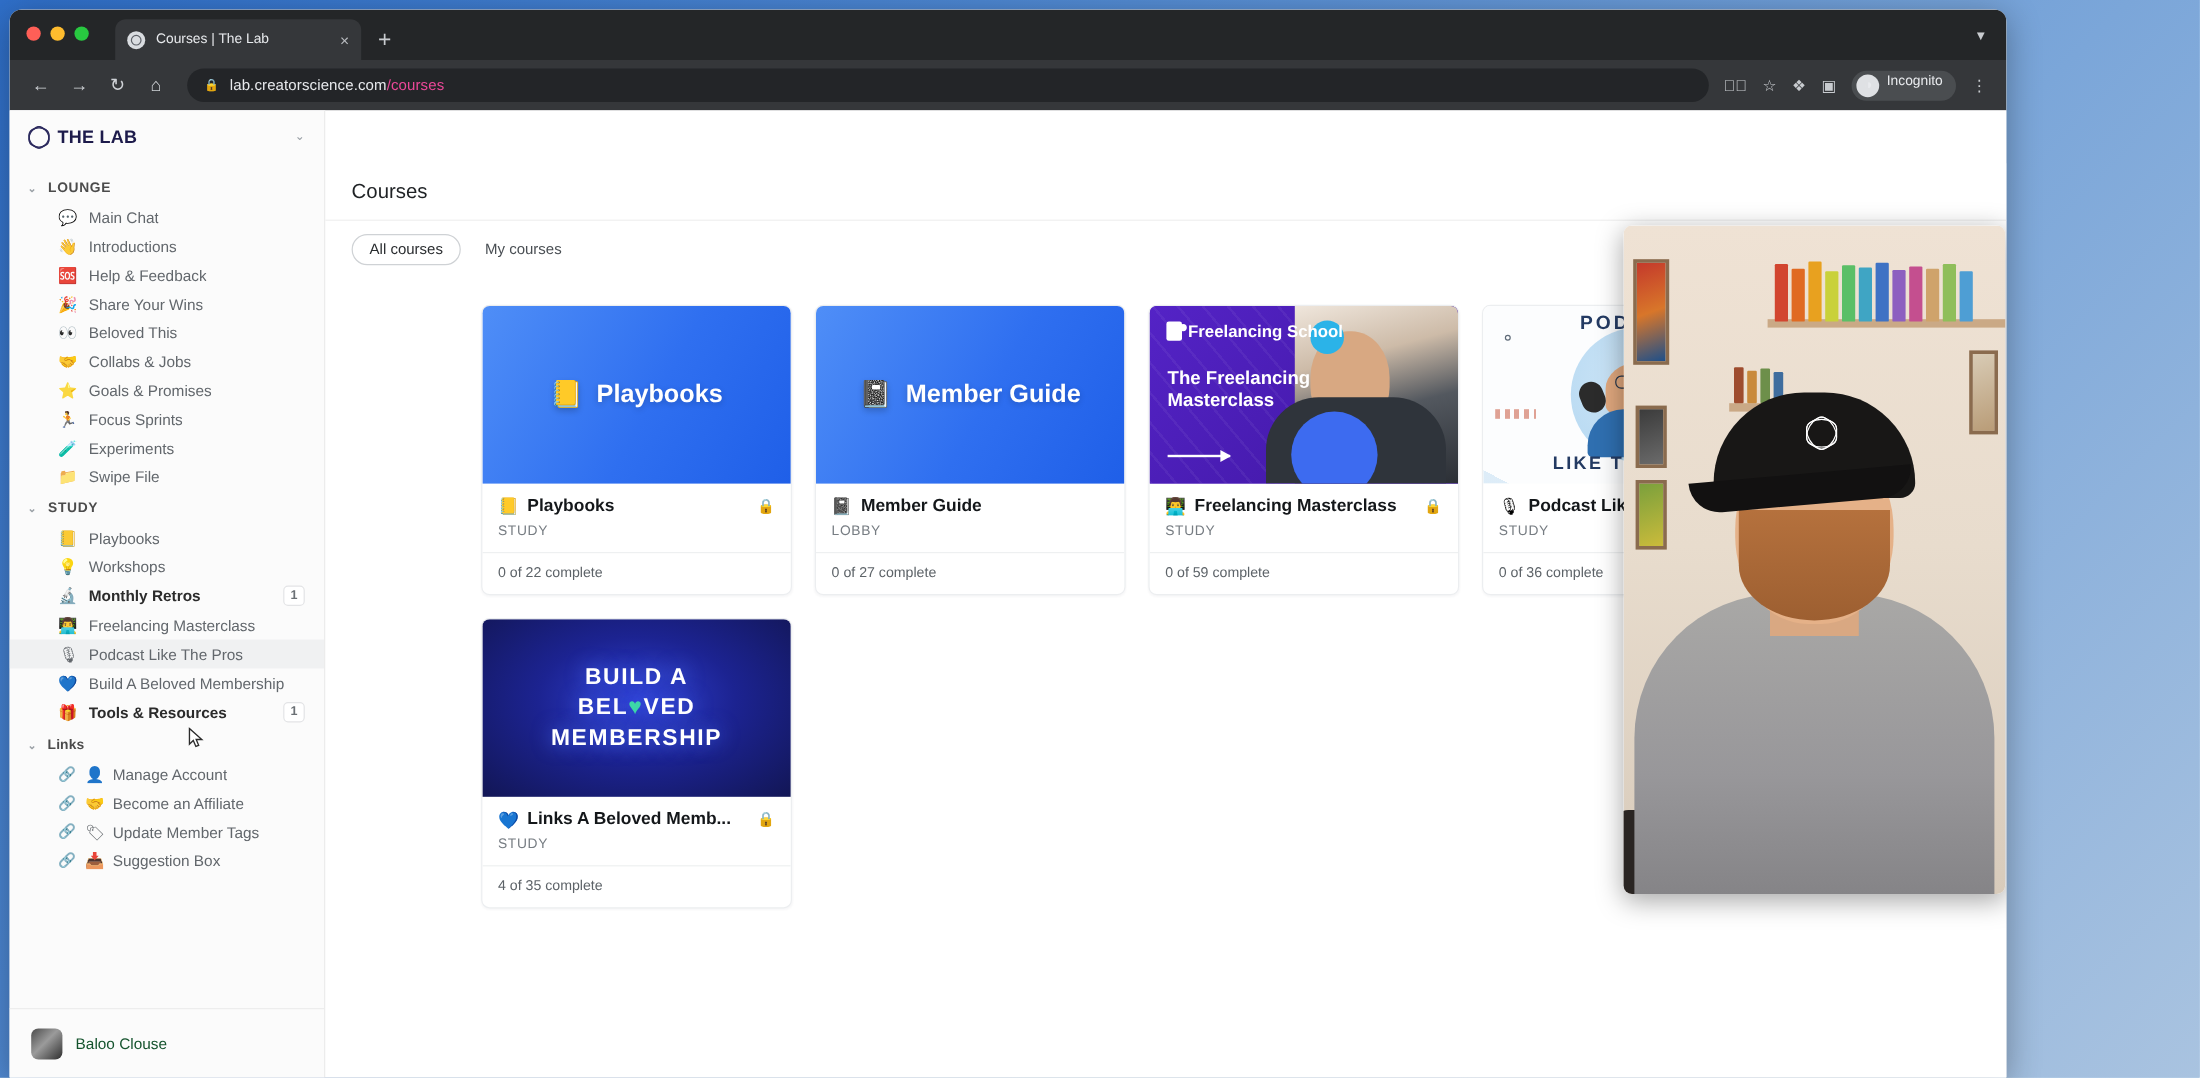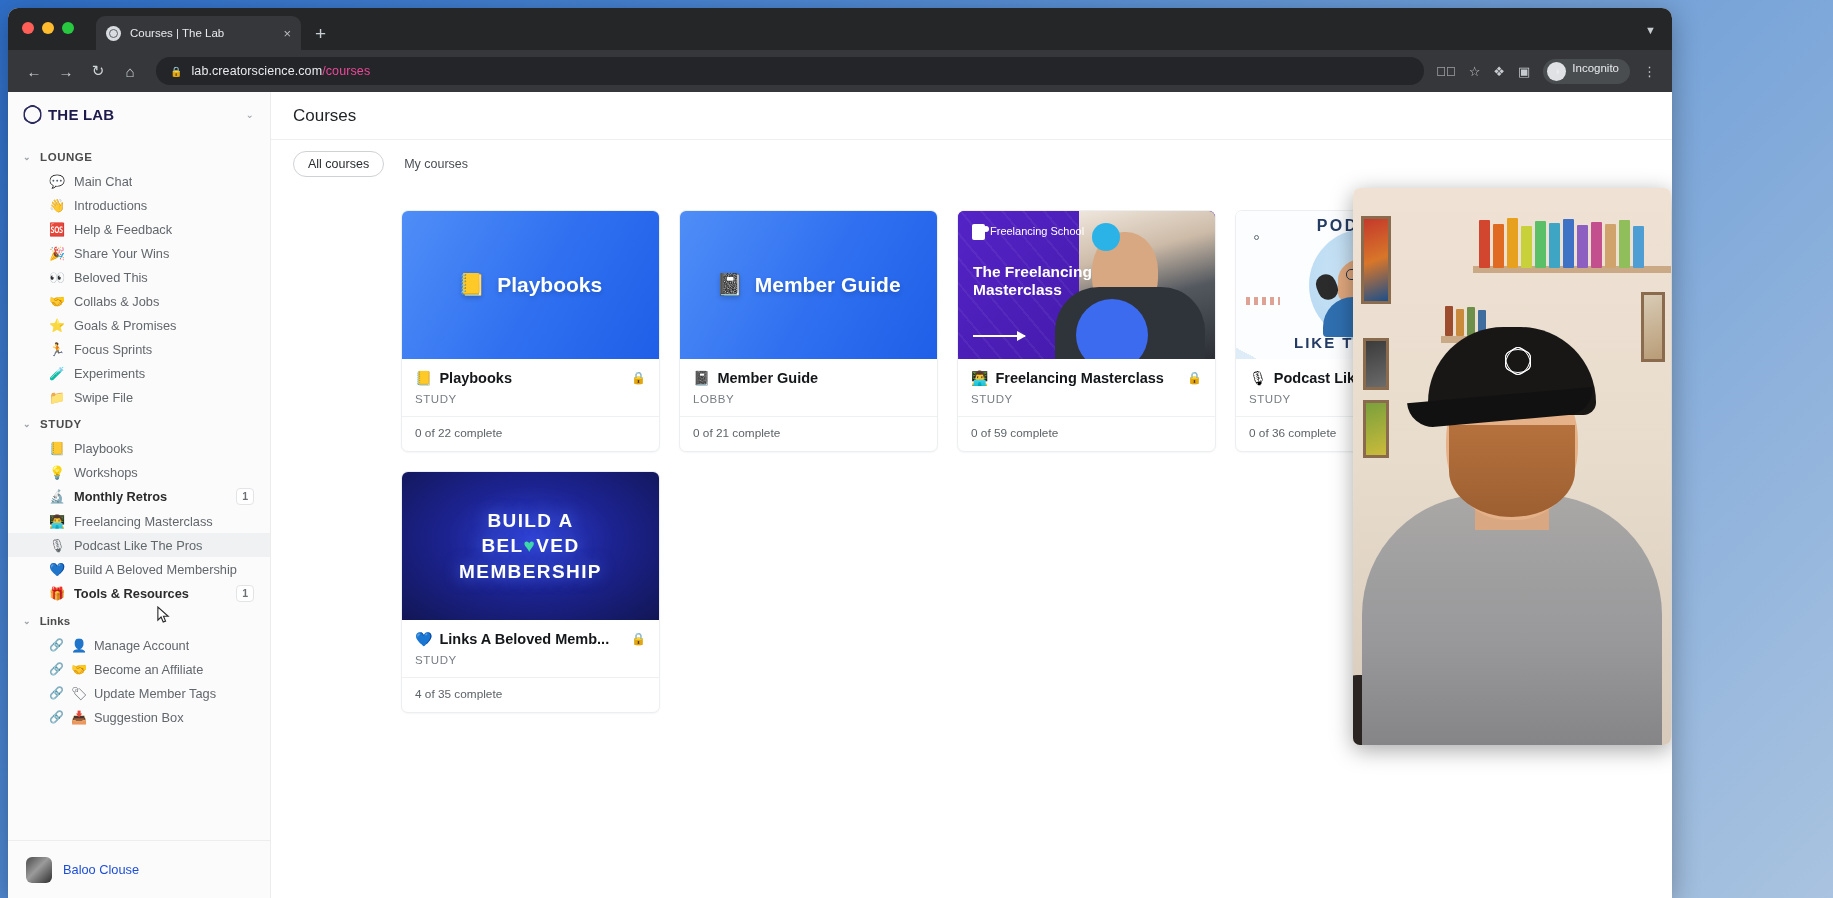--- a/index.html
+++ b/index.html
@@ -77,24 +77,24 @@
   .navitem .lbl { white-space:nowrap; overflow:hidden; text-overflow:ellipsis; }
   .badge { margin-left:auto; font-size:10.5px; color:#6b7075; background:#fff;
     border:1px solid #e3e4e6; border-radius:4px; padding:0px 5px; line-height:15px; }
   .linkitem { padding-left:41px; gap:7px; }
   .chain { color:#9aa2ab; font-size:12px; flex:0 0 auto; }
 
   .userbar { height:58px; border-top:1px solid #ededed; display:flex; align-items:center;
     gap:11px; padding:0 18px; background:#fbfbfb; }
   .avatar { width:26px; height:26px; border-radius:6px; flex:0 0 auto;
     background:linear-gradient(135deg,#4a4a4a 0%,#9b9b9b 45%,#2d2d2d 100%); }
-  .uname { font-size:12.8px; color:#1d4ed8; }
-
-  
-  .main { flex:1; display:flex; flex-direction:column; background:#fff; overflow:hidden; }
+  .uname { font-size:12.8px; color:#14532d; }
+
+  
+  .main { flex:1; display:flex; flex-direction:column; background:#fff; overflow:hidden;margin-top:44px; }
   .mainhead { height:48px; display:flex; align-items:center; padding:0 22px;
     border-bottom:1px solid #efefef; }
   .ptitle { font-size:17px; color:#1f2225; font-weight:400; }
   .tabsrow { height:48px; display:flex; align-items:center; padding:0 22px; gap:6px; }
   .pill { font-size:12.5px; color:#4a4f54; padding:5px 14px; border-radius:15px; cursor:pointer; }
   .pill.active { border:1px solid #cfd2d5; color:#2a2d30; }
 
   .grid { flex:1; padding:22px 22px 0 130px; display:flex; flex-wrap:wrap;
     gap:19px 19px; align-content:flex-start; overflow:hidden; }
 
@@ -131,21 +131,21 @@
   .t-purple .body { position:absolute; right:4%; bottom:0; width:150px; height:72px;
     border-radius:44px 44px 0 0; background:#2f343b; }
   .t-purple .dotblue { position:absolute; left:52%; top:8%; width:28px; height:28px;
     border-radius:50%; background:#2bb3e8; }
   .t-purple .blob { position:absolute; left:46%; bottom:-8%; width:72px; height:72px;
     border-radius:50%; background:#3d6bf0; }
   .t-purple .logo { position:absolute; left:14px; top:13px; display:flex; gap:5px; align-items:center; }
   .t-purple .logo .mark { width:13px; height:16px; background:#fff; border-radius:2px; position:relative;}
   .t-purple .logo .mark::after{content:"";position:absolute;right:-4px;top:2px;width:6px;height:6px;
     border-radius:50%;background:#fff;}
-  .t-purple .logo .ltxt { color:#fff; font-size:11px; font-weight:400; line-height:1.05; }
+  .t-purple .logo .ltxt { color:#fff; font-size:14px; font-weight:700; line-height:1.05; }
   .t-purple .headline { position:absolute; left:15px; top:52px; color:#fff; font-size:15.5px;
     font-weight:700; line-height:1.16; width:140px; }
   .t-purple .arrow { position:absolute; left:15px; bottom:22px; width:52px; height:2px; background:#fff; }
   .t-purple .arrow::after{content:"";position:absolute;right:-1px;top:-4px;border-left:9px solid #fff;
     border-top:5px solid transparent;border-bottom:5px solid transparent;}
 
   .t-podcast { background:#fdfdfd; }
   .t-podcast .pbg { position:absolute; inset:0;
     background:
       linear-gradient(28deg, rgba(164,205,236,.35) 0 10px, transparent 10px 28px),
@@ -421,21 +421,21 @@
                 <span>Member Guide</span>
               </span>
             </div>
             <div class="cbody">
               <div class="crow">
                 <span class="cemo">📓</span>
                 <span class="ctitle">Member Guide</span>
               </div>
               <div class="ccat">LOBBY</div>
             </div>
-            <div class="cfoot">0 of 21 complete</div>
+            <div class="cfoot">0 of 27 complete</div>
           </div>
           <div class="card">
             <div class="thumb t-purple">
               <span class="pbg"></span>
               <span class="photo"></span>
               <span class="headshape"></span>
               <span class="body"></span>
               <span class="dotblue"></span>
               <span class="blob"></span>
               <span class="logo">

